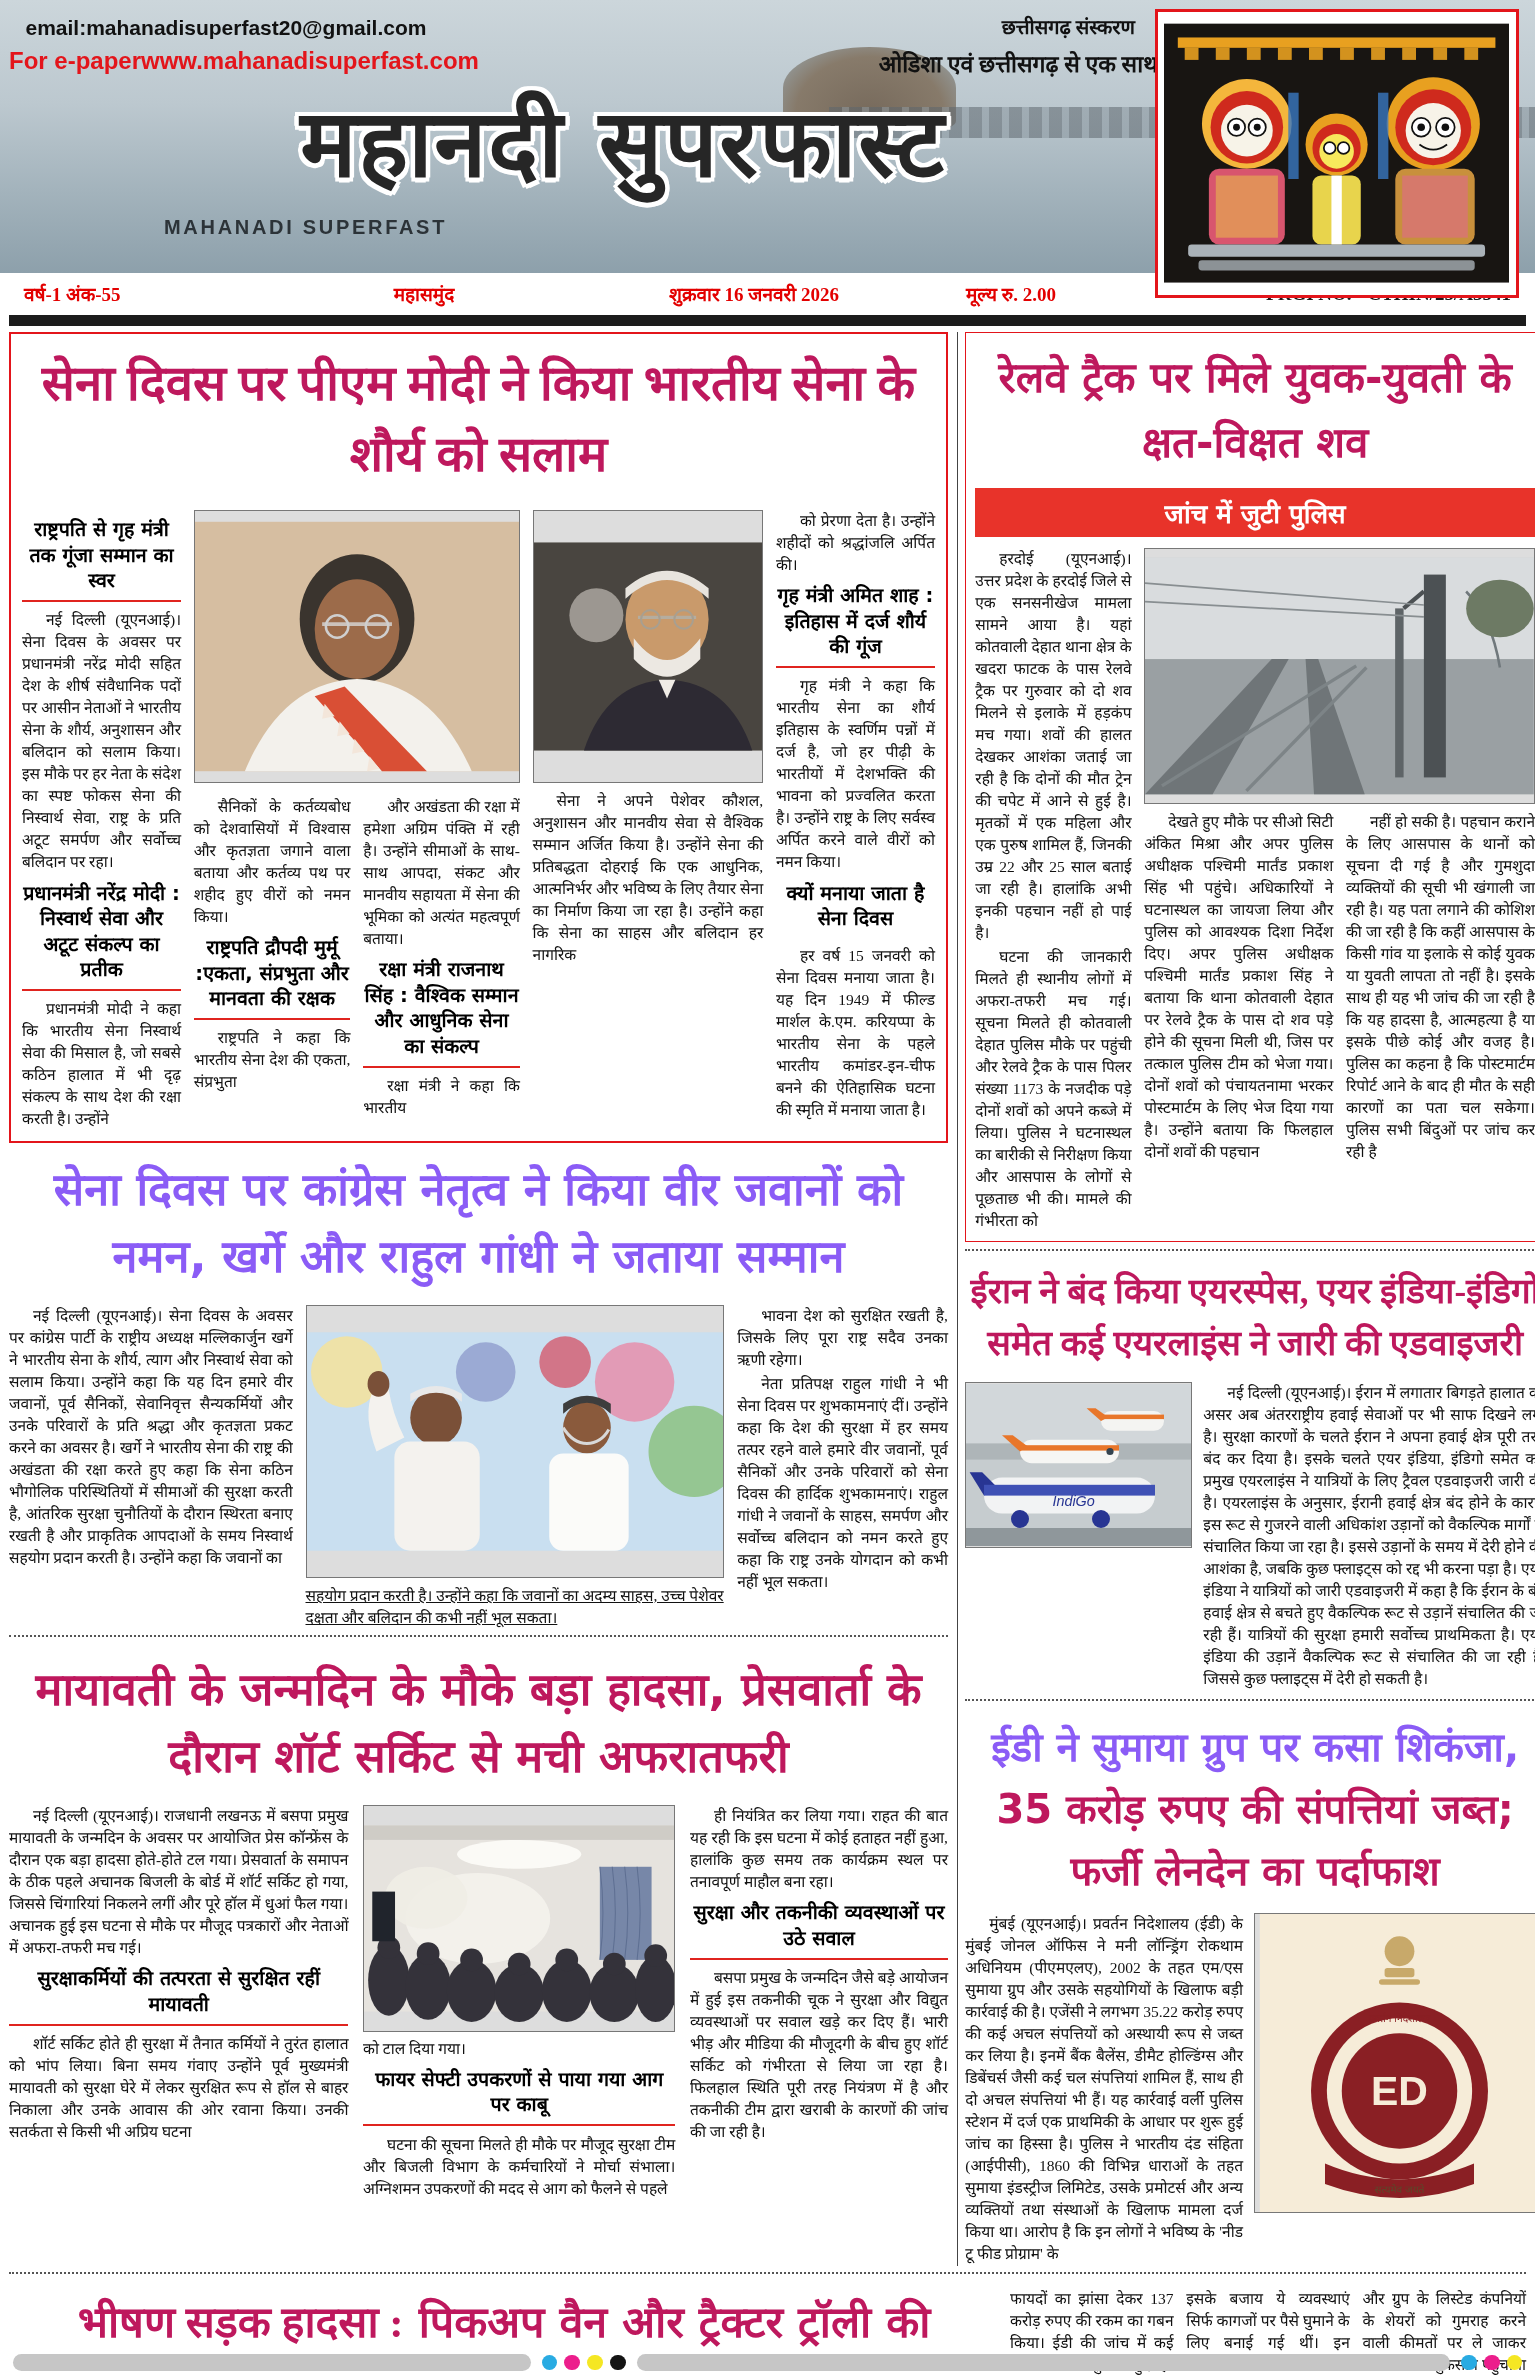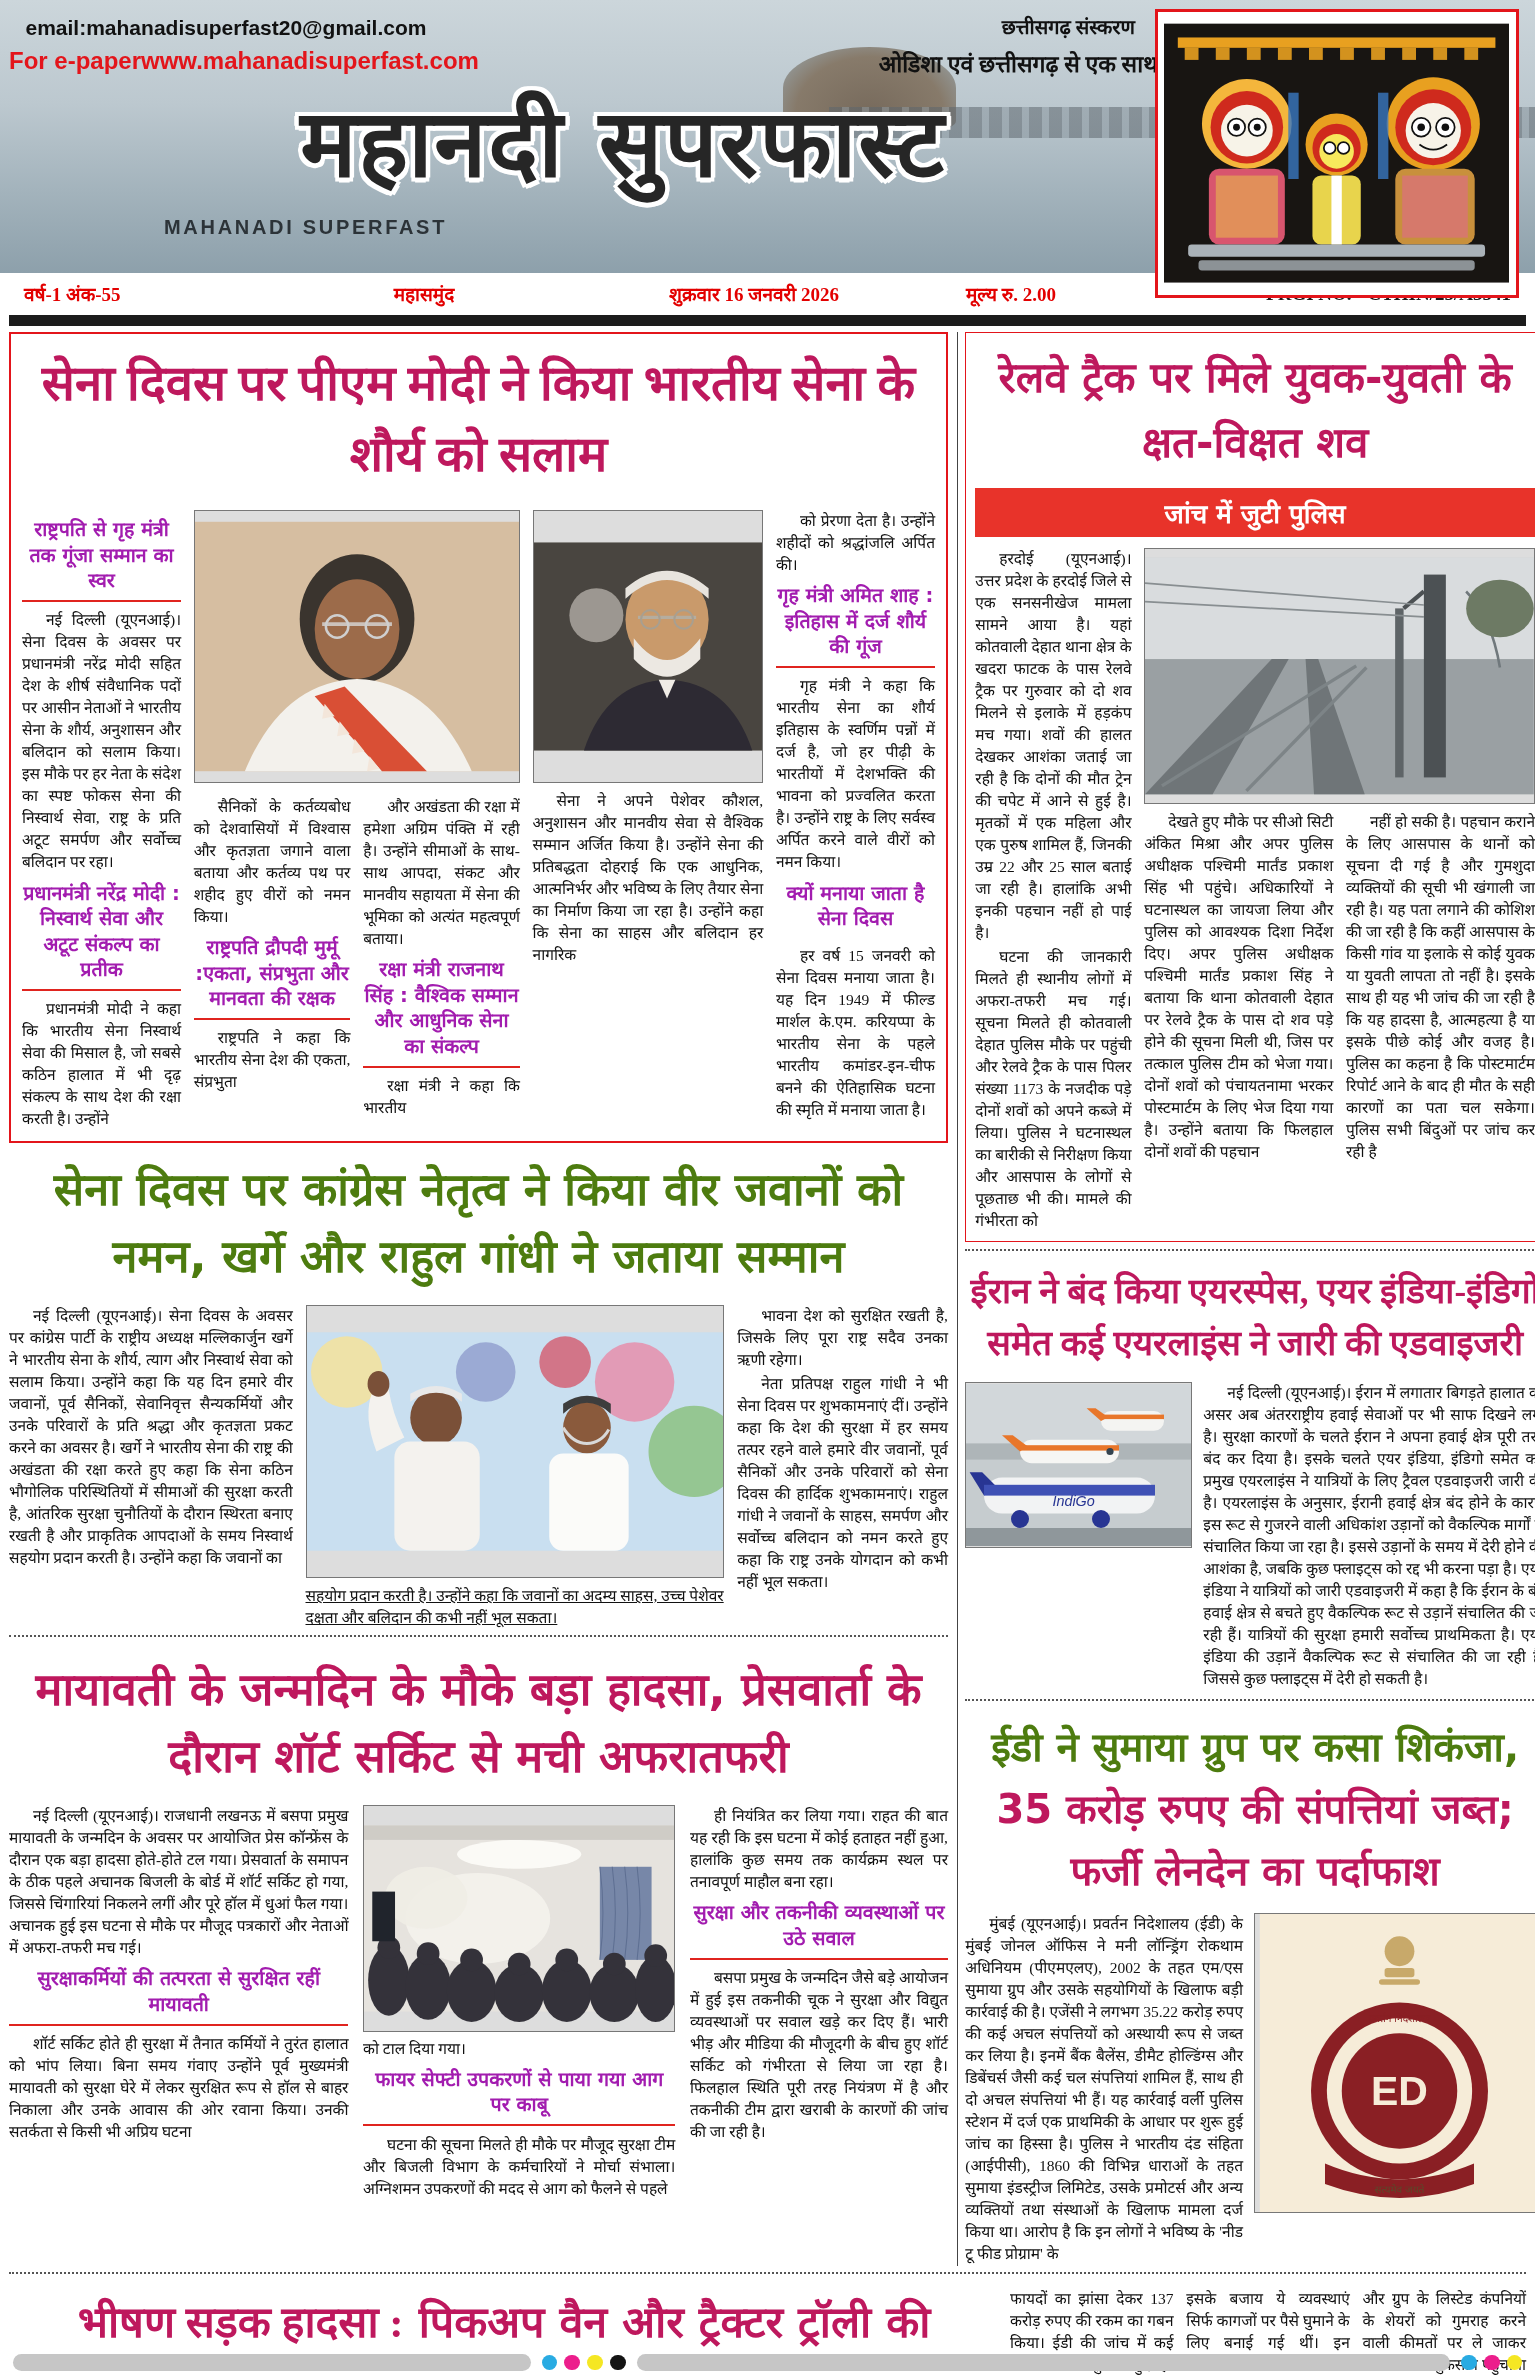--- a/index.html
+++ b/index.html
@@ -32,25 +32,25 @@
     font-family:Liberation Serif, serif; font-weight:bold; font-size:19px; color:#e30000; }
   .dateline .dl { white-space:nowrap; }
   .dl-vol{ width:273px; } .dl-place{ width:236px; text-align:center;} .dl-date{ flex:1; text-align:center;}
   .dl-price{ width:236px; } .dl-prgi{ width:300px; color:#1a1a1a; text-align:right; }
   .black-rule { height:11px; background:#1c1c1c; margin:0 9px; }
 
   
   .main { display:grid; grid-template-columns:939px 588px; gap:9px; padding:5.5px 9px 0 9px; }
   .rightzone { border-left:1.8px solid #444; padding-left:7.3px; }
   .hl { font-family:"DejaVu Sans",sans-serif; font-weight:800; text-align:center; }
-  .hl-red { color:#be185d;font-family:Liberation Serif, serif; } .hl-blue { color:#4d7c0f; } .hl-black { color:#be185d; }
+  .hl-red { color:#be185d;font-family:Liberation Serif, serif; } .hl-blue { color:#8b5cf6; } .hl-black { color:#be185d; }
   .body-txt { font-size:15.5px; line-height:1.42; text-align:justify; color:#111; }
   .body-txt p { text-indent:24px; margin-bottom:1.8px; }
   .subhead { font-family:"DejaVu Sans",sans-serif; font-weight:bold; font-size:19.6px; line-height:1.3;
-    text-align:center; color:#a21caf; border-bottom:2.7px solid #e0241f; padding:5.5px 0 6.4px 0; margin:1.8px 0 7.3px 0; }
+    text-align:center; color:#000000; border-bottom:2.7px solid #e0241f; padding:5.5px 0 6.4px 0; margin:1.8px 0 7.3px 0; }
   .subhead.noline { border-bottom:none; }
   .dotted-sep { border-top:2.7px dotted #555; margin:7.3px 0; }
   .photo { border:0.9px solid #777; overflow:hidden; position:relative; background:#ddd; }
   .photo svg { width:100%; height:100%; display:block; }
 
   
   .artA { border:2.7px solid #e3151b; padding:9px 11px; }
   .artA .hl { font-size:49px; line-height:1.45; padding:5.5px 0 16.4px 0; }
   .artA-body { display:grid; grid-template-columns:1fr 2.05fr 1.45fr 1fr; gap:12.7px; margin-top:3.6px; }
   .artA-mid2 { display:grid; grid-template-columns:1fr 1fr; gap:12.7px; margin-top:13px; }

